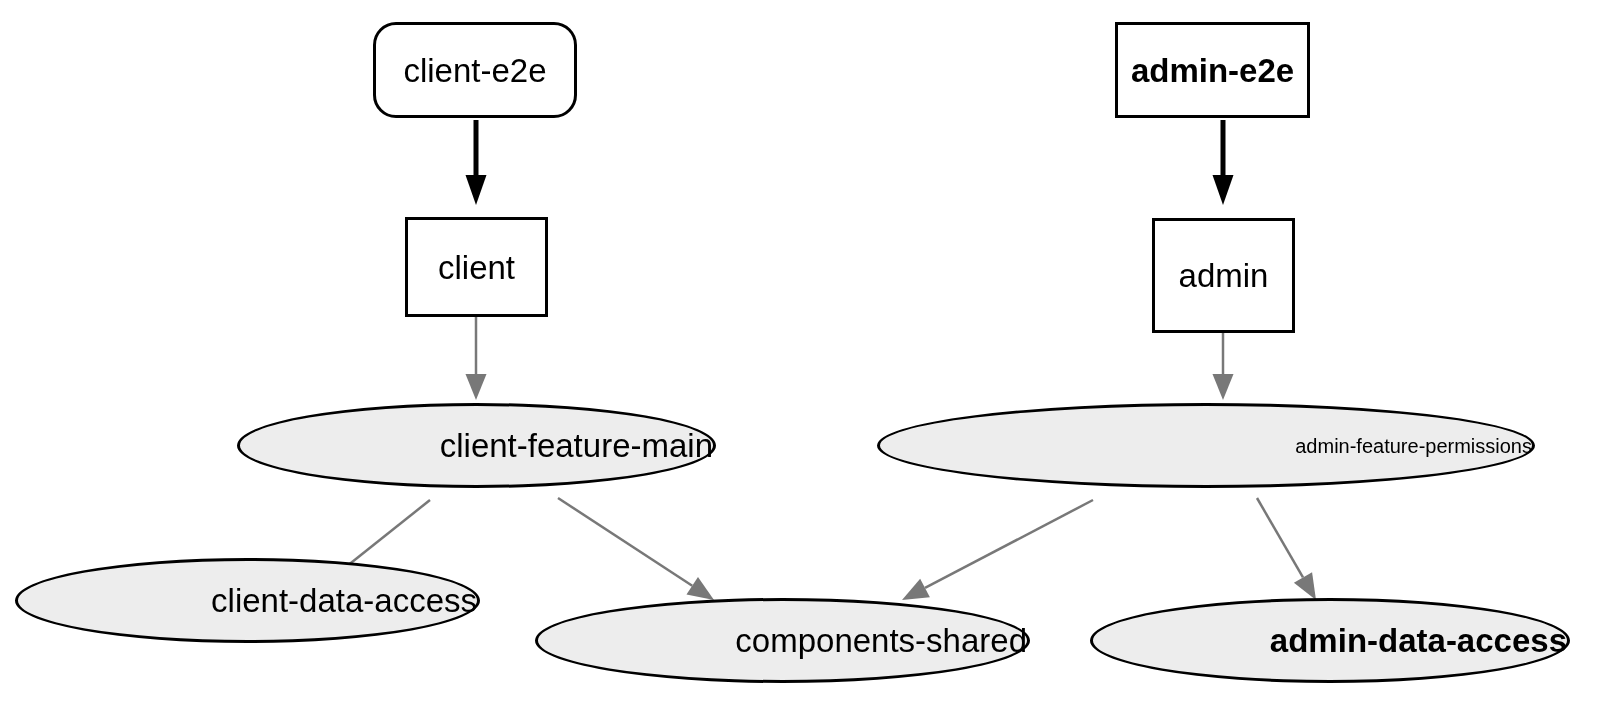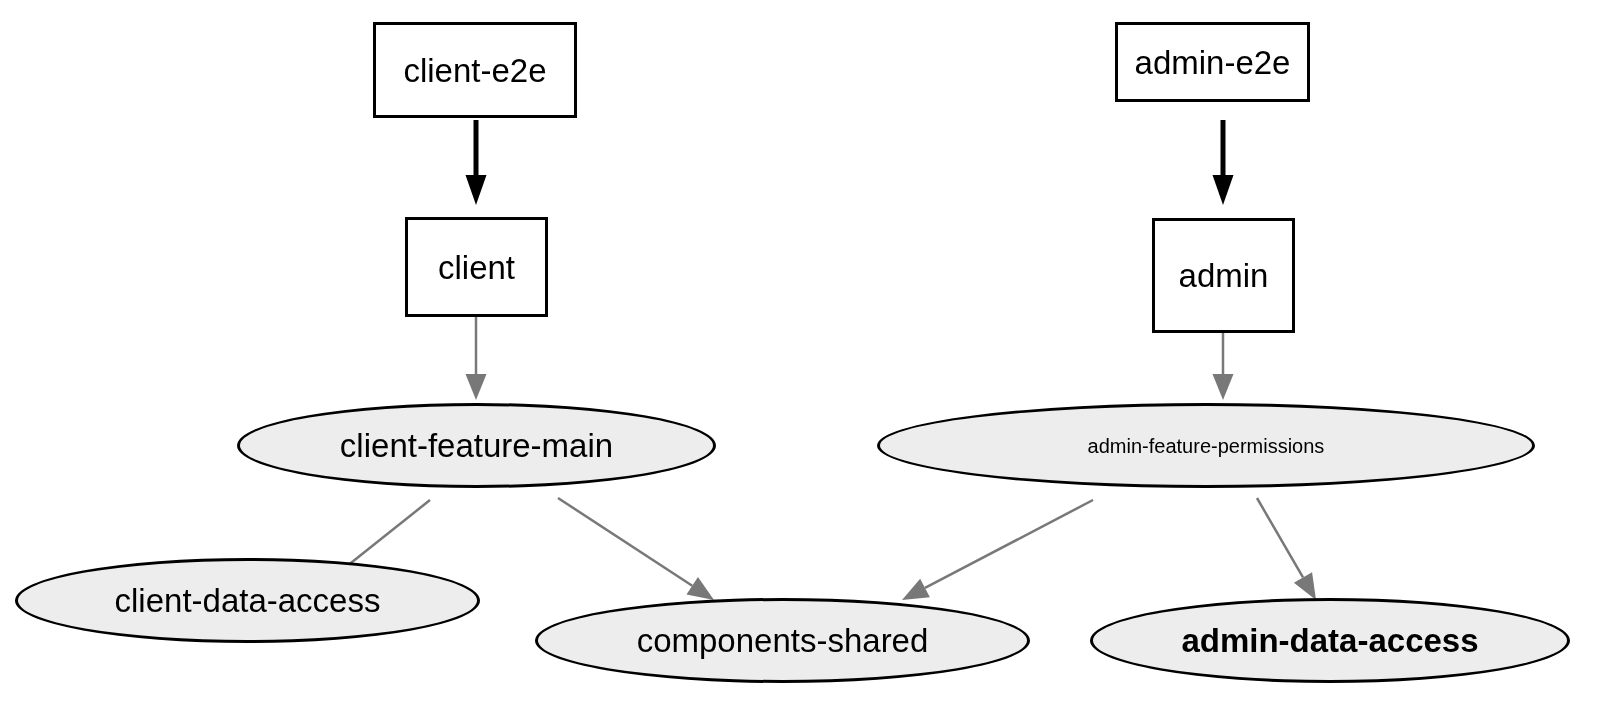--- a/index.html
+++ b/index.html
@@ -39,20 +39,21 @@
   }
   .node-box {
     background: #ffffff;
     border: 3px solid #000000;
     border-radius: 0;
   }
   .node-ellipse {
     background: #ededed;
     border: 3px solid #000000;
     border-radius: 50% / 50%;
+    justify-content: flex-end;
   }
   .node-label {
     font-family: "Liberation Sans", sans-serif;
     font-size: 33px;
     line-height: 1;
     color: #000000;
     letter-spacing: 0px;
   }
   .node-label.small {
     font-size: 20px;
@@ -91,29 +92,29 @@
       <g>
         <line x1="1093" y1="500" x2="925.0339799111185" y2="587.9403246538646" stroke="#787878" stroke-width="2.5"></line>
         <polygon points="902.00,600.00 920.16,578.64 929.90,597.24" fill="#787878"></polygon>
       </g>
       <g>
         <line x1="1257" y1="498" x2="1302.981755690118" y2="577.4938827185091" stroke="#787878" stroke-width="2.5"></line>
         <polygon points="1316.00,600.00 1293.89,582.75 1312.07,572.24" fill="#787878"></polygon>
       </g>
     </svg>
 
-  <div class="node node-box" style="left: 373px; top: 22px; width: 204px; height: 96px;">
+  <div class="node node-box" style="left: 373px; top: 22px; width: 204px; height: 96px; border-radius: 23px;">
     <span class="node-label">client-e2e</span>
   </div>
 
   <div class="node node-box" style="left: 405px; top: 207px; width: 143px; height: 100px; margin-top: 10px;">
     <span class="node-label">client</span>
   </div>
 
-  <div class="node node-box" style="left: 1115px; top: 22px; width: 195px; height: 80px;">
+  <div class="node node-box" style="left: 1115px; top: 22px; width: 195px; height: 96px; font-weight: bold;">
     <span class="node-label">admin-e2e</span>
   </div>
 
   <div class="node node-box" style="left: 1152px; top: 218px; width: 143px; height: 115px;">
     <span class="node-label">admin</span>
   </div>
 
   <div class="node node-ellipse" style="left: 237px; top: 403px; width: 479px; height: 85px;">
     <span class="node-label">client-feature-main</span>
   </div>

